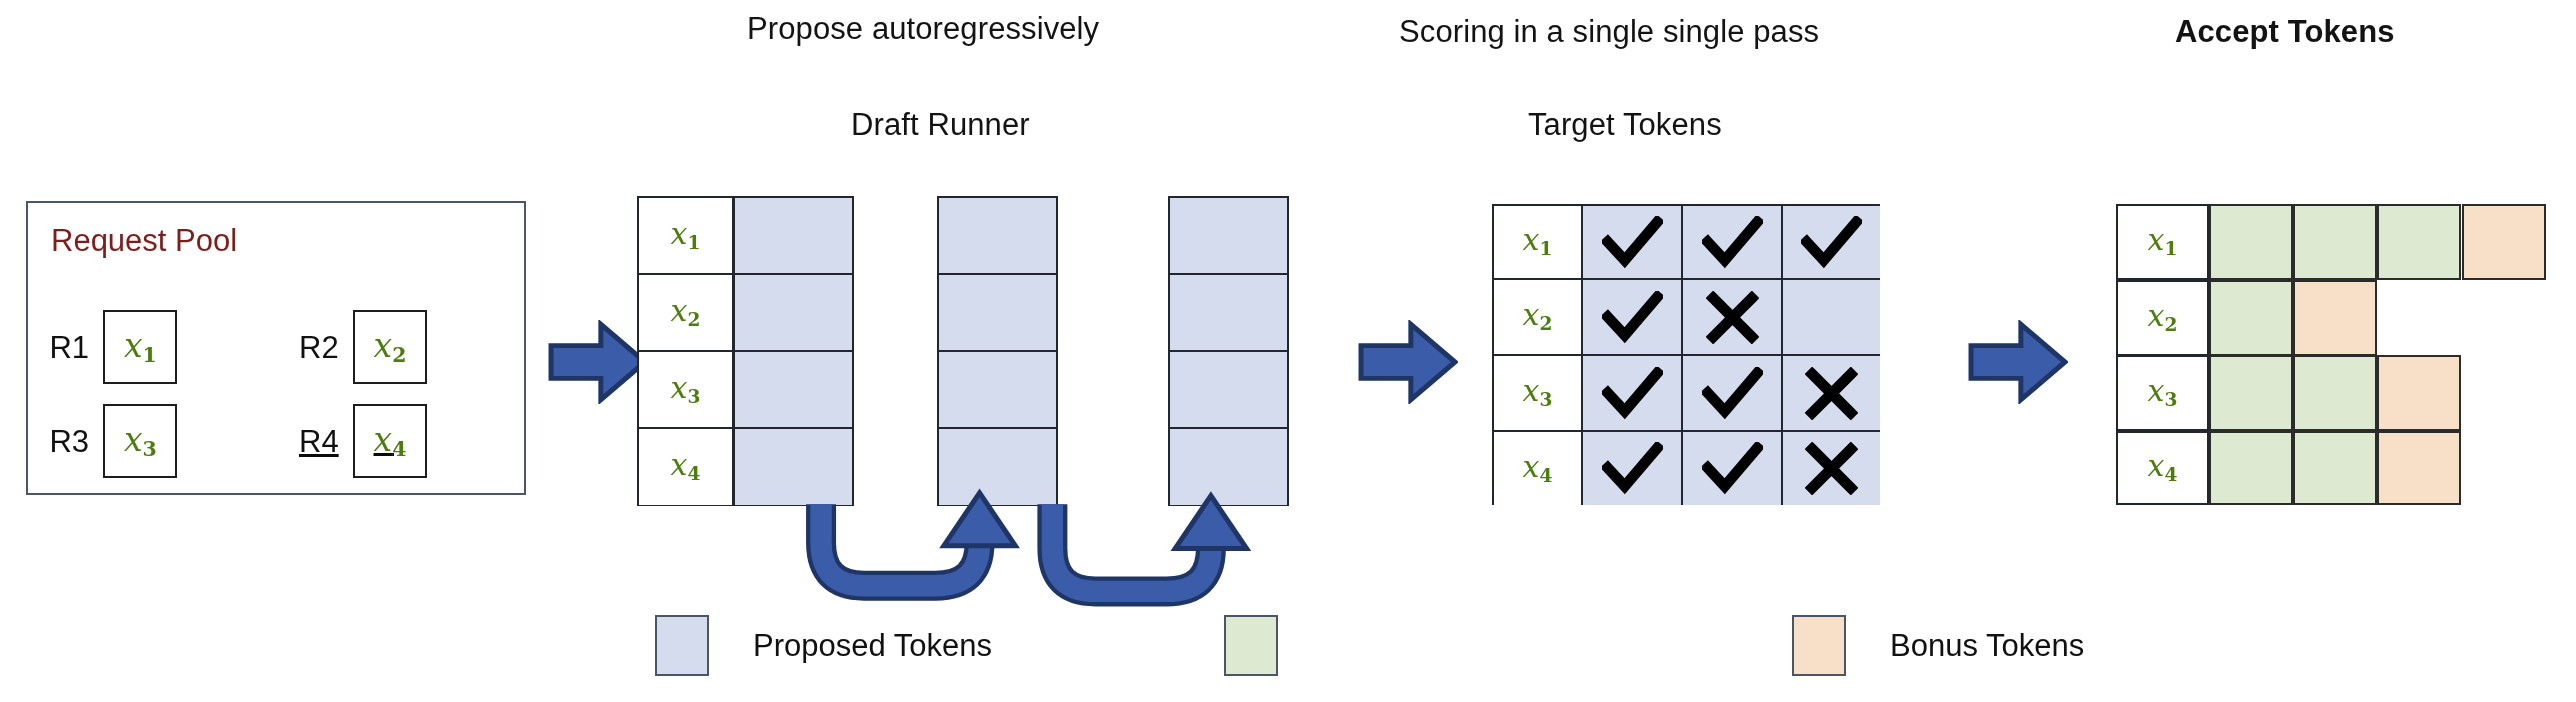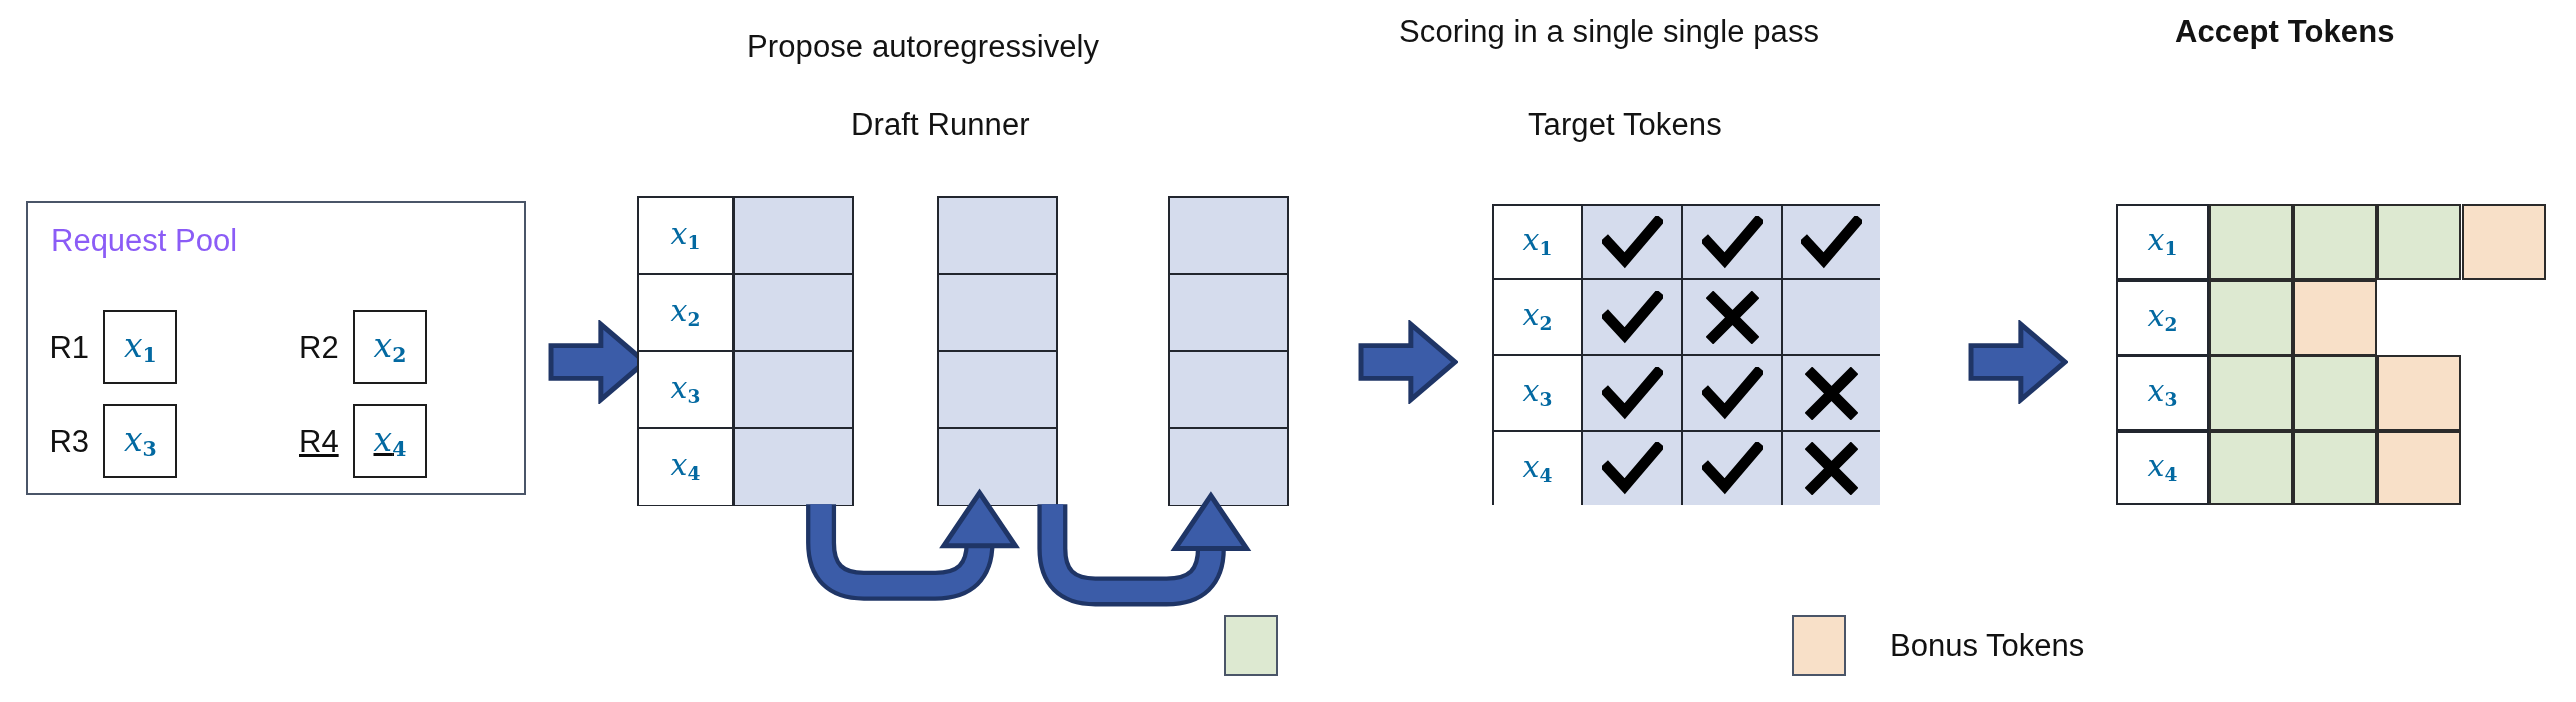--- a/index.html
+++ b/index.html
@@ -36,21 +36,21 @@
     height: 294px;
     border: 2.9px solid #4a5568;
     background: #ffffff;
     box-sizing: border-box;
   }
   #request-pool .rp-title {
     position: absolute;
     left: 23px;
     top: 20px;
     font-size: 31px;
-    color: #8b5cf6;
+    color: #7f1d1d;
     white-space: nowrap;
   }
   .rp-cell {
     position: absolute;
     display: flex;
     align-items: center;
   }
   .rp-label {
     font-size: 31px;
     color: #111;
@@ -67,21 +67,21 @@
     align-items: center;
     justify-content: center;
   }
 
   
   .mvar {
     font-family: "DejaVu Serif", serif;
     font-style: italic;
     font-size: 33px;
     line-height: 1;
-    color: #0369a1;
+    color: #4d7c0f;
     white-space: nowrap;
   }
   .mvar sub {
     font-size: 0.62em;
     font-style: normal;
     vertical-align: -0.26em;
     font-family: "DejaVu Serif", serif;
     font-weight: 700;
   }
   .mvar-sm { font-size: 30px; }
@@ -176,21 +176,21 @@
     font-size: 31px;
     color: #111;
     margin-left: 44px;
     white-space: nowrap;
     line-height: 1;
   }
 </style>
 </head>
 <body>
 
-<div class="caption" style="left:747px; top:31px;">Propose autoregressively</div>
+<div class="caption" style="left:747px; top:13px;">Propose autoregressively</div>
 
 <div class="caption" style="left:851px; top:109px;">Draft Runner</div>
 
 <div class="caption" style="left:1399px; top:15.7px;">Scoring in a single single pass</div>
 
 <div class="caption" style="left:1528px; top:109px;">Target Tokens</div>
 
 <div class="caption" style="left:2175px; top:15.7px;font-weight:bold;">Accept Tokens</div>
 
 <div id="request-pool">
@@ -398,20 +398,24 @@
   <div class="acc-cell cell-green" style="left:177px; top:151px; width:84px; height:76px;"></div>
   <div class="acc-cell cell-orange" style="left:261px; top:151px; width:84px; height:76px;"></div>
 
   <div class="acc-cell cell-green" style="left:93px; top:227px; width:84px; height:74px;"></div>
   <div class="acc-cell cell-green" style="left:177px; top:227px; width:84px; height:74px;"></div>
   <div class="acc-cell cell-orange" style="left:261px; top:227px; width:84px; height:74px;"></div>
 </div>
 
 <div id="legend">
 
+  <div class="lg-item" style="left:655px; top:0px;">
+    <span class="lg-swatch cell-blue"></span>
+    <span class="lg-text">Proposed Tokens</span>
+  </div>
 
   <div class="lg-item" style="left:1224px; top:0px;">
     <span class="lg-swatch cell-green"></span>
   </div>
 
   <div class="lg-item" style="left:1792px; top:0px;">
     <span class="lg-swatch cell-orange"></span>
     <span class="lg-text">Bonus Tokens</span>
   </div>
 </div>

